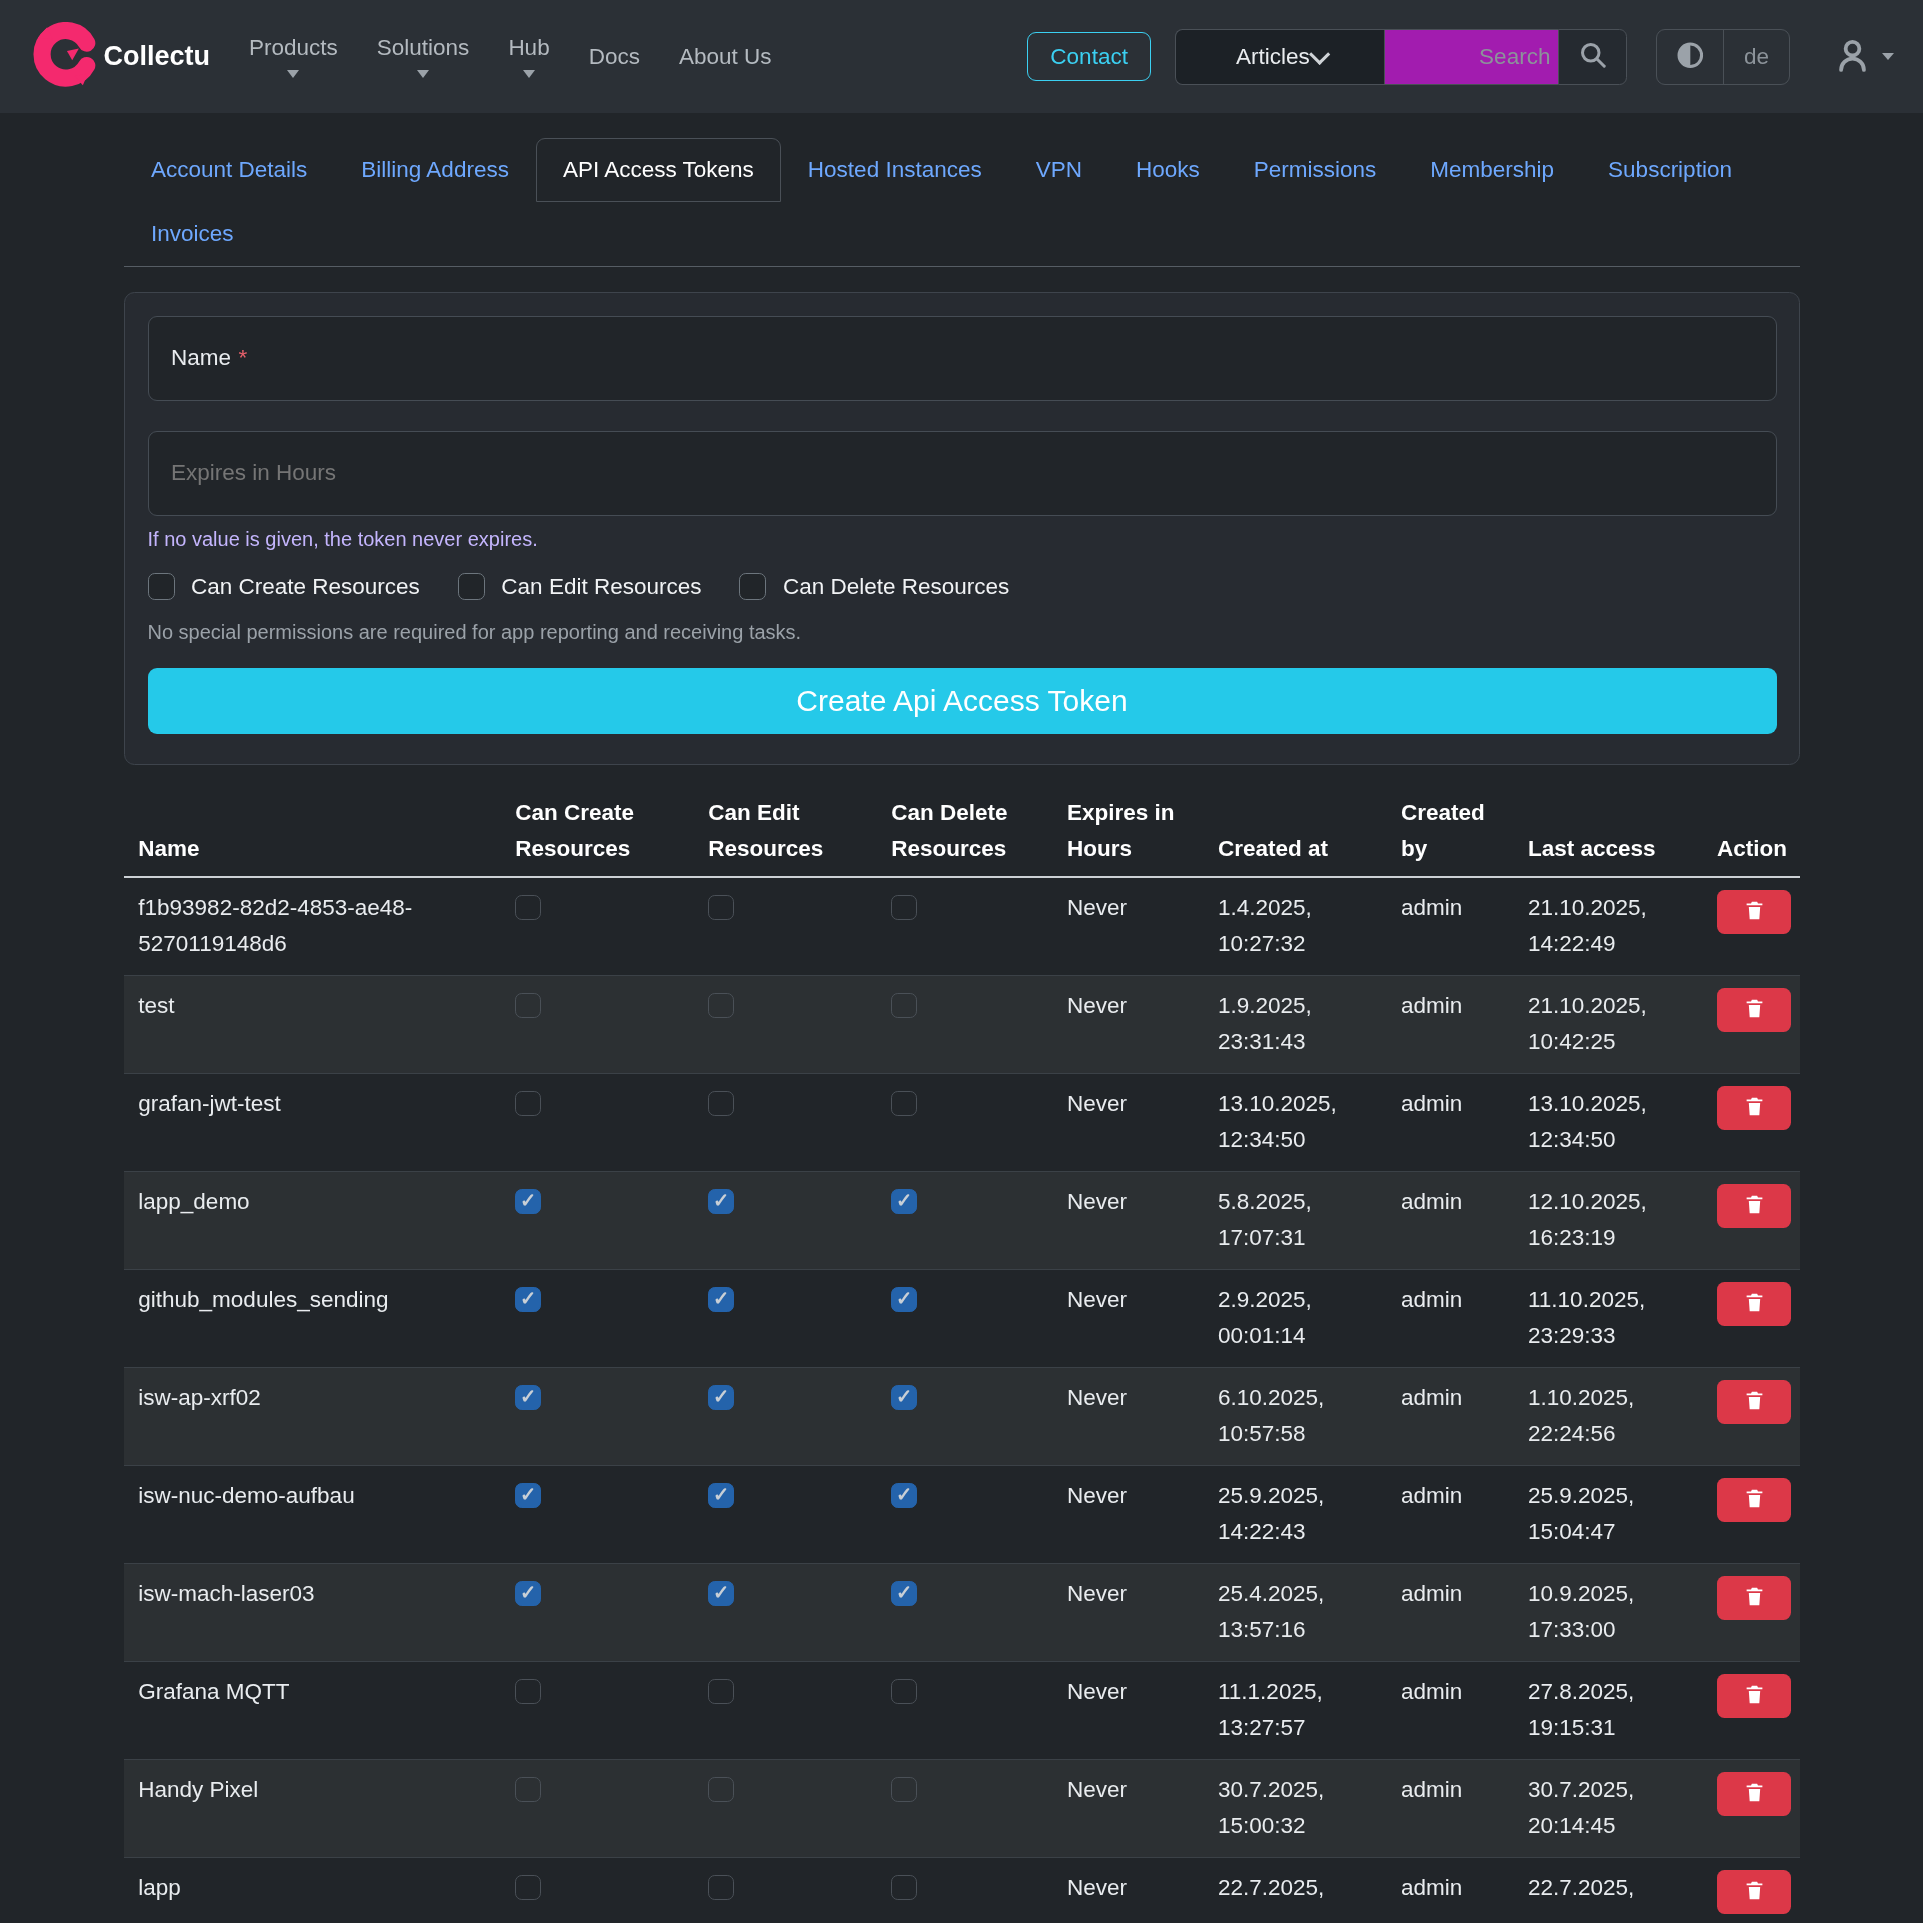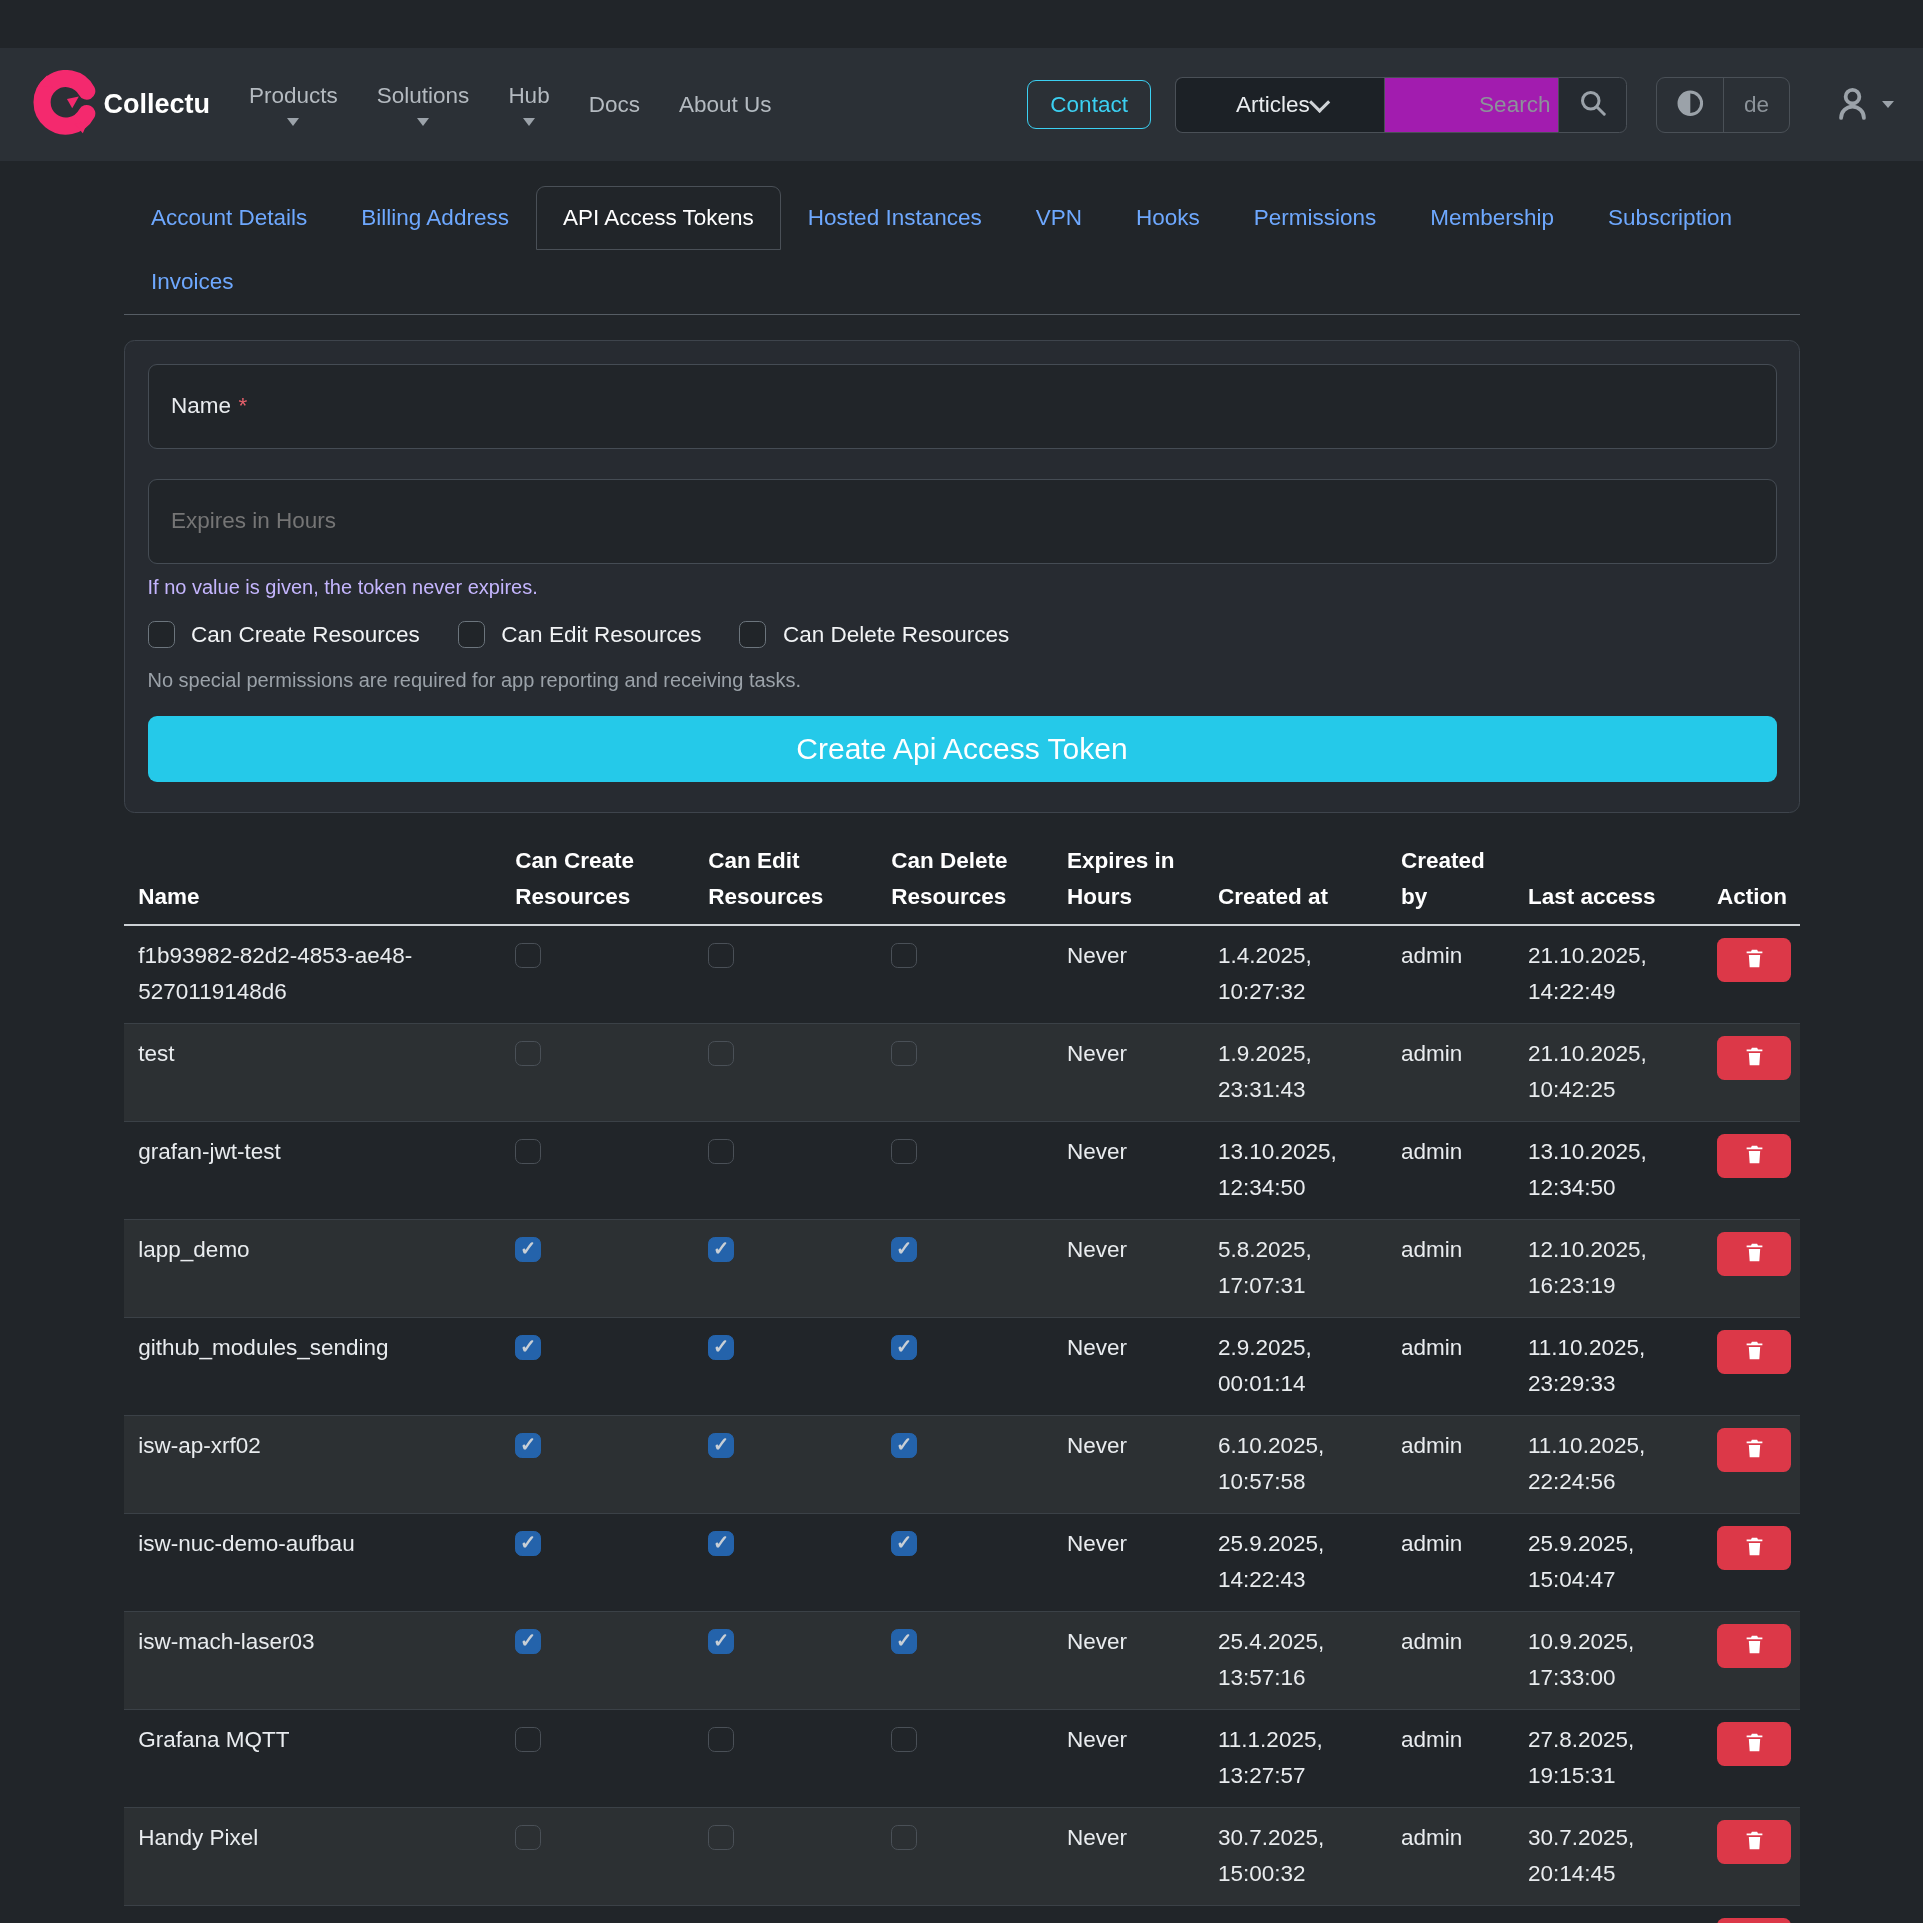--- a/index.html
+++ b/index.html
@@ -7,21 +7,20 @@
   body {
     background:#212529;
     font-family:"Liberation Sans", sans-serif;
     color:#e9ecef;
   }
   
   .navbar {
     height:113px; background:#2b3036;
     display:flex; align-items:center;
     padding:0 30px;
-    margin-top:48px;
   }
   .brand { display:flex; align-items:center; cursor:pointer; }
   .brand-name { font-size:27px; font-weight:bold; color:#ffffff; margin-left:7.5px; }
   .nav-links { display:flex; align-items:center; margin-left:39px; gap:39px; }
   .nav-link { display:flex; align-items:center; gap:9px; font-size:22.5px; color:#b4bac0; cursor:pointer;flex-direction:column; }
   .caret { width:0; height:0; border-left:6.8px solid transparent; border-right:6.8px solid transparent; border-top:8.3px solid #9ba2a9; display:inline-block; }
   .nav-right { margin-left:auto; display:flex; align-items:center; }
   .contact-btn {
     border:1.5px solid #3bd0f2; color:#3bd0f2; background:transparent;
     font-size:22.5px; padding:10.5px 22.5px; border-radius:9px; cursor:pointer;
@@ -341,21 +340,21 @@
     </div>
 
     <div class="trow">
       <div class="c c-name">isw-ap-xrf02</div>
       <div class="c c-cb1"><span class="cb checked"></span></div>
       <div class="c c-cb2"><span class="cb checked"></span></div>
       <div class="c c-cb3"><span class="cb checked"></span></div>
       <div class="c c-exp">Never</div>
       <div class="c c-cat">6.10.2025, 10:57:58</div>
       <div class="c c-cby">admin</div>
-      <div class="c c-lac">11.10.2025, 22:24:56</div>
+      <div class="c c-lac">1.10.2025, 22:24:56</div>
       <div class="c c-act">
           <button class="del-btn">
             <span><svg width="21" height="21" viewBox="0 0 24 24">
                 <path fill="#ffffff" d="M9 2h6l1 2h5v2H3V4h5l1-2zm-3.5 6h13L17.5 22h-11L5.5 8z"></path>
               </svg></span>
           </button>
         </div>
     </div>
 
     <div class="trow">

